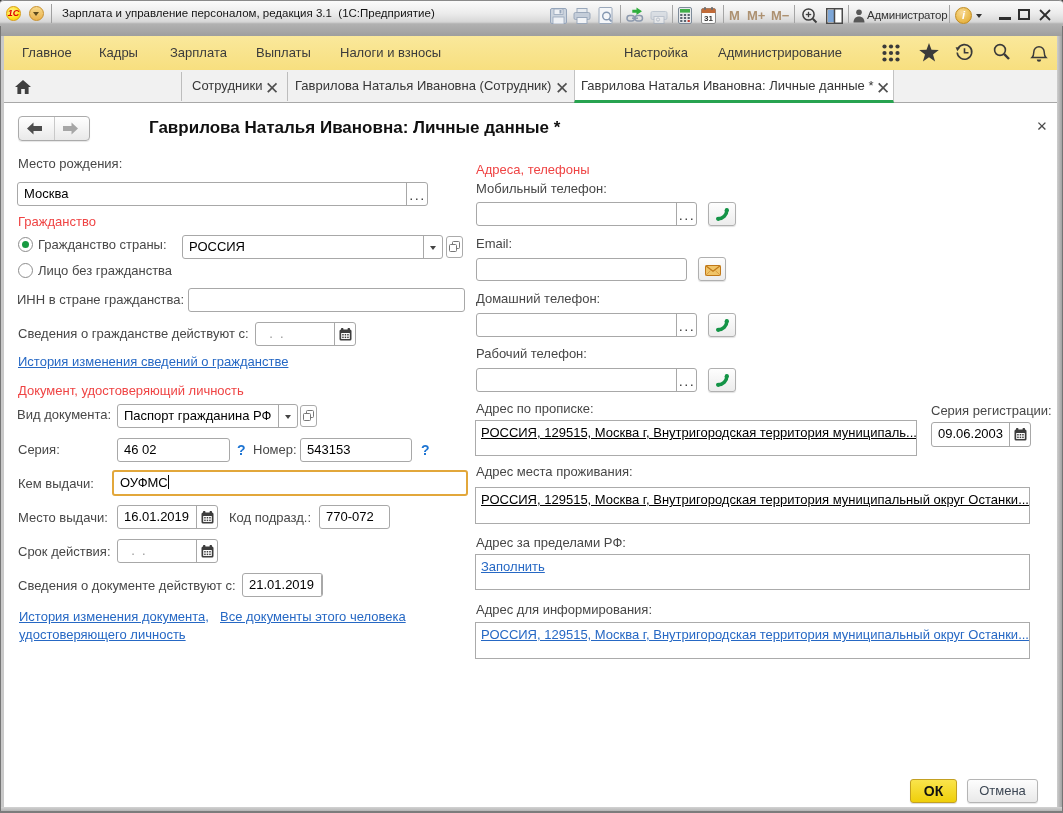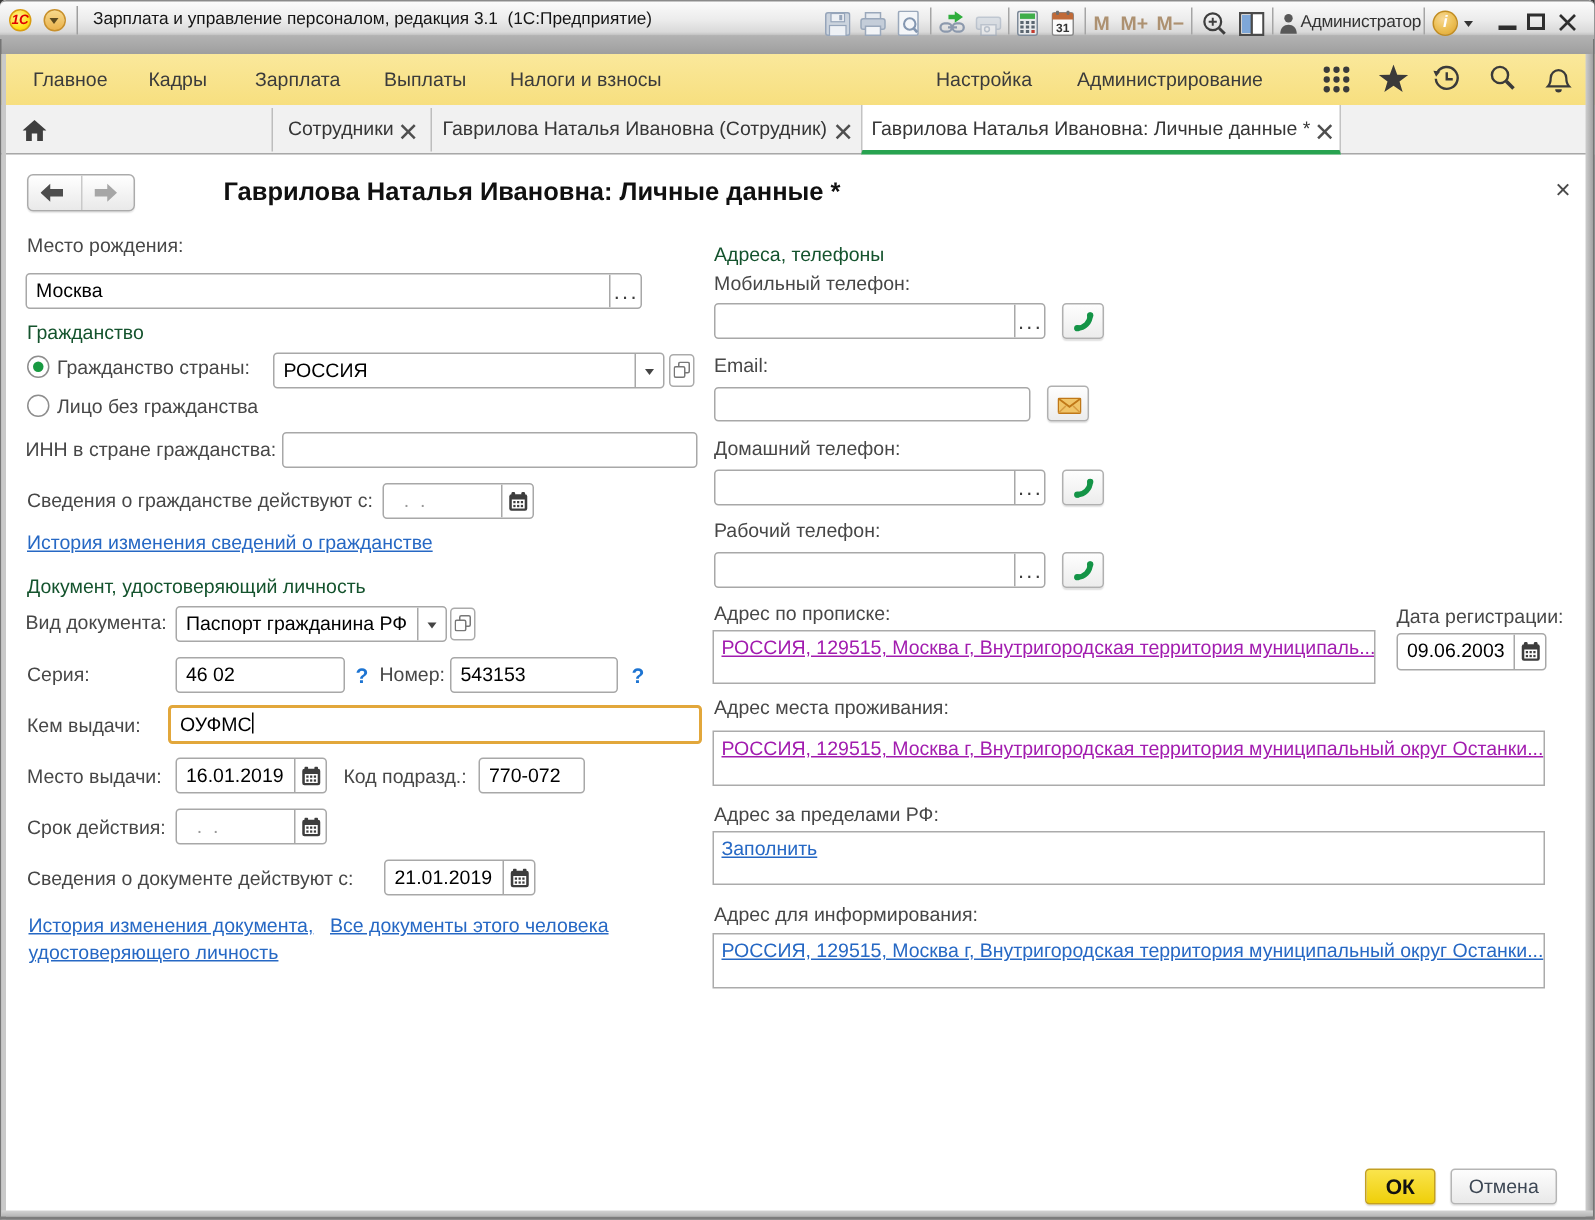--- a/index.html
+++ b/index.html
@@ -1,23 +1,23 @@
 <!DOCTYPE html>
 <html><head>
 <meta charset="utf-8">
 <style>
 html,body{margin:0;padding:0;background:#3b3b3b;}
 *{box-sizing:border-box;}
 #win{position:relative;width:1063px;height:813px;background:#fff;overflow:hidden;
  font-family:"Liberation Sans",sans-serif;border-radius:4px 4px 0 0;}
 .abs{position:absolute;}
 .lbl{position:absolute;font-size:13px;line-height:16px;color:#474747;white-space:nowrap;}
-.grn{position:absolute;font-size:13px;line-height:16px;color:#14532d;white-space:nowrap;}
+.grn{position:absolute;font-size:13px;line-height:16px;color:#ef4444;white-space:nowrap;}
 .lnk{position:absolute;font-size:13px;line-height:16px;color:#2668c4;text-decoration:underline;white-space:nowrap;}
-.dlnk{font-size:13px;color:#a21caf;text-decoration:underline;white-space:nowrap;}
+.dlnk{font-size:13px;color:#000000;text-decoration:underline;white-space:nowrap;}
 .inp{position:absolute;background:#fff;border:1px solid #a8a8a8;border-radius:3px;
  font-size:13px;color:#000;line-height:21px;padding-left:6px;white-space:nowrap;overflow:hidden;}
 .seg{position:absolute;top:0;bottom:0;border-left:1px solid #a8a8a8;}
 .box{position:absolute;background:#fff;border:1px solid #ababab;padding:2px 5px;overflow:hidden;white-space:nowrap;}
 .ph{position:absolute;width:28px;height:24px;background:linear-gradient(#fefefe,#ececec);
  border:1px solid #b0b0b0;border-radius:3px;box-shadow:0 1px 1px rgba(0,0,0,.12);}
 .q{position:absolute;font-size:14px;font-weight:bold;color:#1d74d2;line-height:16px;}
 .tsep{position:absolute;top:5px;width:1px;height:18px;background:#a5a5a5;}
 .mi{position:absolute;font-size:13px;line-height:34px;color:#3b3b3b;white-space:nowrap;}
 .ti{position:absolute;font-size:13px;line-height:32px;color:#363636;white-space:nowrap;}
@@ -314,21 +314,21 @@
           <rect x="5.7" y="6" width="1.5" height="1.5"></rect>
           <rect x="8.2" y="6" width="1.5" height="1.5"></rect>
           <rect x="3.2" y="8.6" width="1.5" height="1.5"></rect>
           <rect x="5.7" y="8.6" width="1.5" height="1.5"></rect>
           <rect x="8.2" y="8.6" width="1.5" height="1.5"></rect>
         </g>
    </svg>
  </div>
 
  <div class="lbl" style="left:18px;top:578px;">Сведения о документе действуют с:</div>
- <div class="inp" style="left:256px;top:573px;width:101px;height:24px;">21.01.2019
+ <div class="inp" style="left:242px;top:573px;width:81px;height:24px;">21.01.2019
    <div class="seg" style="left:78px;width:22px;"></div>
    <svg width="13" height="13" viewBox="0 0 13 13" style="position:absolute;left:83px;top:5px;">
     <rect x="0.5" y="1.5" width="12" height="11" rx="1.5" fill="#3d3d3d"></rect>
     <rect x="2" y="0" width="2.4" height="3" rx="0.8" fill="#3d3d3d"></rect>
     <rect x="8.6" y="0" width="2.4" height="3" rx="0.8" fill="#3d3d3d"></rect>
     <rect x="2.2" y="5" width="8.6" height="6" fill="#fff"></rect>
     <g fill="#3d3d3d">
           <rect x="3.2" y="6" width="1.5" height="1.5"></rect>
           <rect x="5.7" y="6" width="1.5" height="1.5"></rect>
           <rect x="8.2" y="6" width="1.5" height="1.5"></rect>
@@ -387,21 +387,21 @@
    <path d="M3.2 11.8 A8.6 8.6 0 0 0 11.8 3.2" fill="none" stroke="#149447" stroke-width="3.6" stroke-linecap="round"></path>
    <circle cx="3.2" cy="11.8" r="2.1" fill="#149447"></circle>
         <circle cx="11.8" cy="3.2" r="2.1" fill="#149447"></circle>
   </svg>
  </div>
 
  <div class="lbl" style="left:476px;top:401px;">Адрес по прописке:</div>
  <div class="box" style="left:475px;top:420px;width:442px;height:36px;">
   <span class="dlnk">РОССИЯ, 129515, Москва г, Внутригородская территория муниципаль...</span>
  </div>
- <div class="lbl" style="left:931px;top:403px;">Дата регистрации:</div>
+ <div class="lbl" style="left:931px;top:403px;">Серия регистрации:</div>
  <div class="inp" style="left:931px;top:422px;width:100px;height:25px;">09.06.2003
    <div class="seg" style="left:77px;width:22px;"></div>
    <svg width="13" height="13" viewBox="0 0 13 13" style="position:absolute;left:82px;top:5px;">
     <rect x="0.5" y="1.5" width="12" height="11" rx="1.5" fill="#3d3d3d"></rect>
     <rect x="2" y="0" width="2.4" height="3" rx="0.8" fill="#3d3d3d"></rect>
     <rect x="8.6" y="0" width="2.4" height="3" rx="0.8" fill="#3d3d3d"></rect>
     <rect x="2.2" y="5" width="8.6" height="6" fill="#fff"></rect>
     <g fill="#3d3d3d">
           <rect x="3.2" y="6" width="1.5" height="1.5"></rect>
           <rect x="5.7" y="6" width="1.5" height="1.5"></rect>

